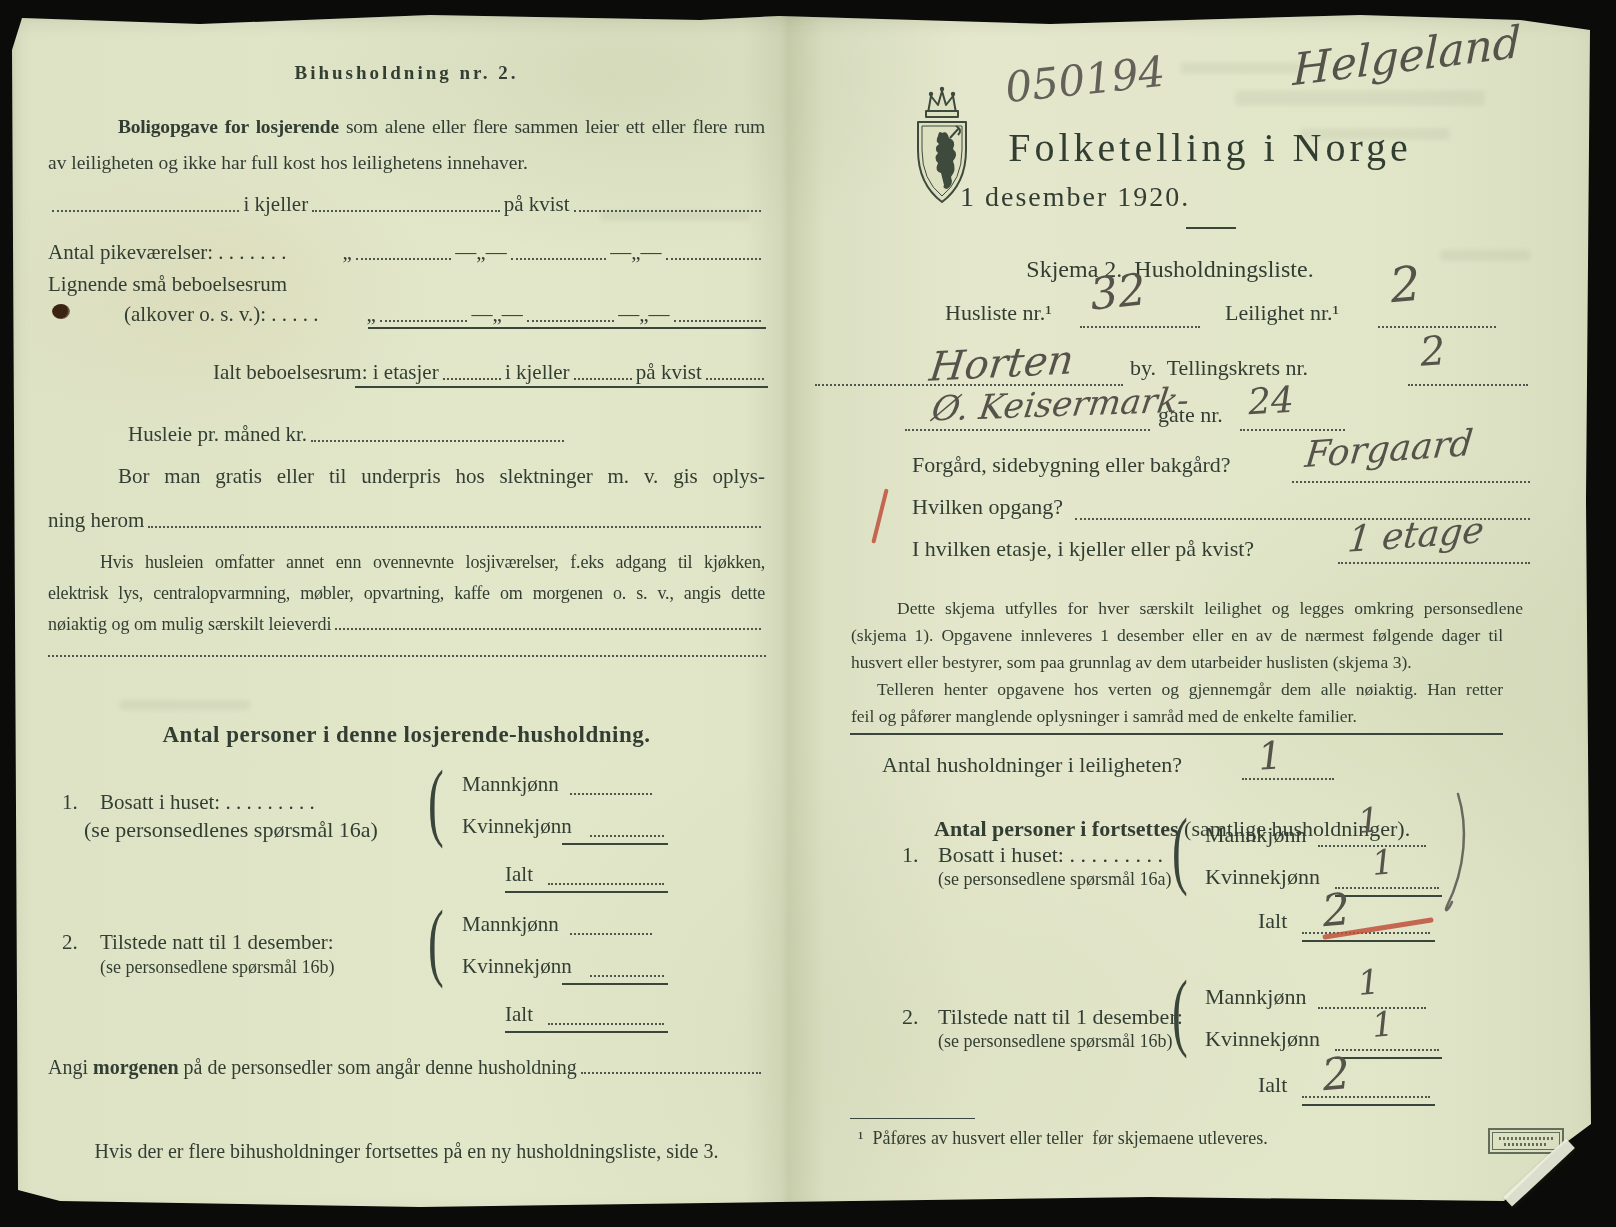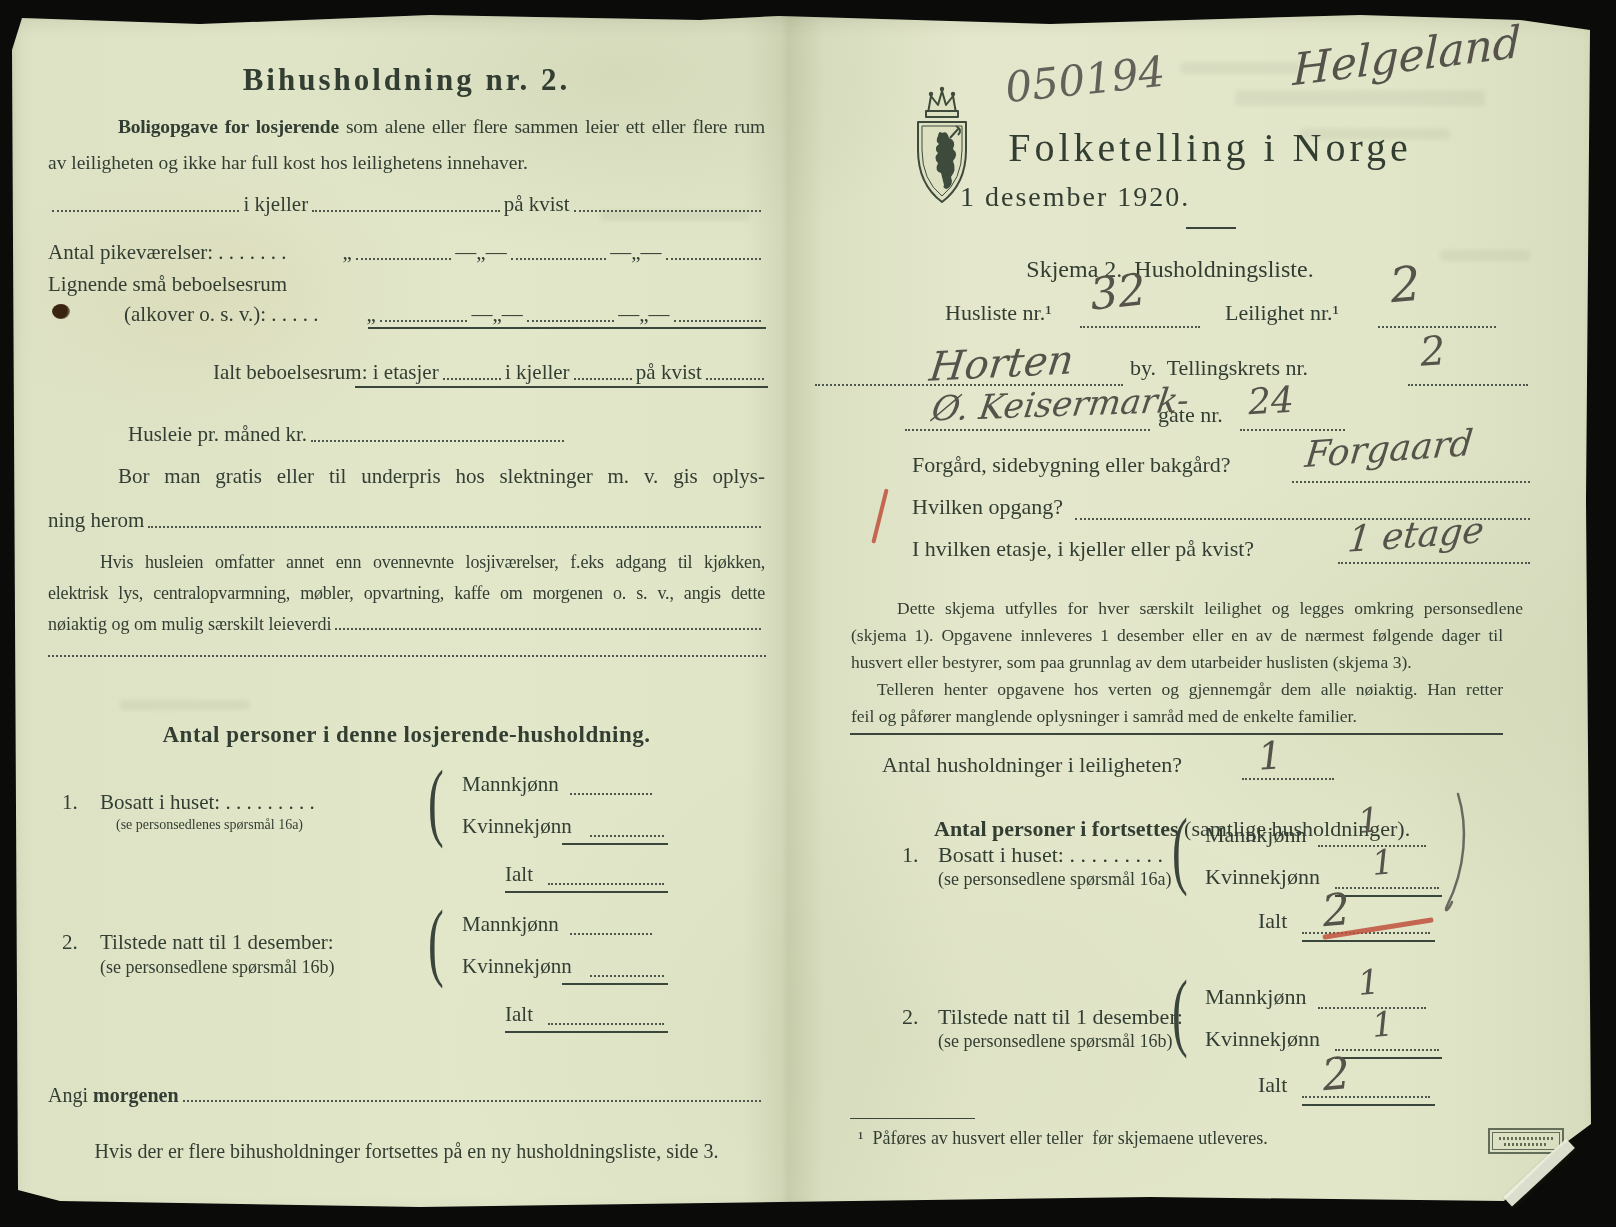--- a/index.html
+++ b/index.html
@@ -50,21 +50,21 @@
 
     <div class="ghost" style="left:1235px;top:90px;width:250px;height:16px;"></div>
     <div class="ghost" style="left:1300px;top:128px;width:150px;height:12px;"></div>
     <div class="ghost" style="left:1180px;top:62px;width:120px;height:12px;"></div>
     <div class="ghost" style="left:600px;top:210px;width:150px;height:11px;"></div>
     <div class="ghost" style="left:1440px;top:250px;width:90px;height:11px;"></div>
     <div class="ghost" style="left:120px;top:700px;width:130px;height:10px;"></div>
 
     <section>
 
-      <div class="l b" style="left:48px;top:62px;width:717px;text-align:center;font-size:31px;letter-spacing:3px;">Bihusholdning nr. 2.</div>
+      <div class="l b" style="left:48px;top:62px;width:717px;text-align:center;font-size:19px;letter-spacing:3px;">Bihusholdning nr. 2.</div>
 
       <div class="l jline" style="left:48px;top:116px;width:717px;font-size:19.5px;letter-spacing:-0.2px;padding-left:70px;box-sizing:border-box;">
         <span class="b">Boligopgave for losjerende</span><span> som alene eller flere sammen leier ett eller flere rum</span>
       </div>
       <div class="l" style="left:48px;top:152px;font-size:19.5px;">av leiligheten og ikke har full kost hos leilighetens innehaver.</div>
 
       <div class="l row" style="left:48px;top:192px;width:717px;font-size:21px;">
         <span class="fill"></span>
         <span>i kjeller</span>
         <span class="fill"></span>
@@ -128,21 +128,21 @@
         <span>nøiaktig og om mulig særskilt leieverdi</span>
         <span class="fill"></span>
       </div>
 
       <div class="dl" style="left:48px;top:655px;width:718px;"></div>
 
       <div class="l b" style="left:48px;top:722px;width:717px;text-align:center;font-size:23px;letter-spacing:0.5px;">Antal personer i denne losjerende-husholdning.</div>
 
       <div class="l" style="left:62px;top:790px;font-size:21px;">1.</div>
       <div class="l" style="left:100px;top:790px;font-size:21px;">Bosatt i huset: . . . . . . . . .</div>
-      <div class="l" style="left:116px;top:817px;font-size:14px;">(se personsedlenes spørsmål 16a)</div>
+      <div class="l" style="left:84px;top:817px;font-size:22px;">(se personsedlenes spørsmål 16a)</div>
       <div class="brace" style="left:428px;top:758px;">(</div>
       <div class="l" style="left:462px;top:772px;font-size:21px;">Mannkjønn</div>
       <div class="dl" style="left:570px;top:793px;width:82px;"></div>
       <div class="l" style="left:462px;top:814px;font-size:21px;">Kvinnekjønn</div>
       <div class="dl" style="left:590px;top:835px;width:74px;"></div>
       <div class="sl" style="left:562px;top:843px;width:106px;"></div>
       <div class="l" style="left:505px;top:862px;font-size:21px;">Ialt</div>
       <div class="dl" style="left:548px;top:883px;width:116px;"></div>
       <div class="sl" style="left:505px;top:891px;width:163px;"></div>
 
@@ -152,22 +152,22 @@
       <div class="brace" style="left:428px;top:898px;">(</div>
       <div class="l" style="left:462px;top:912px;font-size:21px;">Mannkjønn</div>
       <div class="dl" style="left:570px;top:933px;width:82px;"></div>
       <div class="l" style="left:462px;top:954px;font-size:21px;">Kvinnekjønn</div>
       <div class="dl" style="left:590px;top:975px;width:74px;"></div>
       <div class="sl" style="left:562px;top:983px;width:106px;"></div>
       <div class="l" style="left:505px;top:1002px;font-size:21px;">Ialt</div>
       <div class="dl" style="left:548px;top:1023px;width:116px;"></div>
       <div class="sl" style="left:505px;top:1031px;width:163px;"></div>
 
-      <div class="l row" style="left:48px;top:1084px;width:717px;font-size:20px;">
-        <span>Angi </span><span class="b">morgenen</span>
+      <div class="l row" style="left:48px;top:1056px;width:717px;font-size:20px;">
+        <span>Angi </span><span class="b">morgenen</span><span> på de personsedler som angår denne husholdning</span>
         <span class="fill"></span>
       </div>
 
       <div class="l" style="left:48px;top:1140px;width:717px;text-align:center;font-size:20px;">Hvis der er flere bihusholdninger fortsettes på en ny husholdningsliste, side 3.</div>
     </section>
 
     <section>
 
       <div class="hw pencil" style="left:1005px;top:55px;font-size:42px;transform:rotate(-6deg);">050194</div>
       <div class="hw" style="left:1292px;top:30px;font-size:44px;transform:rotate(-7deg) skewX(-8deg);">Helgeland</div>

